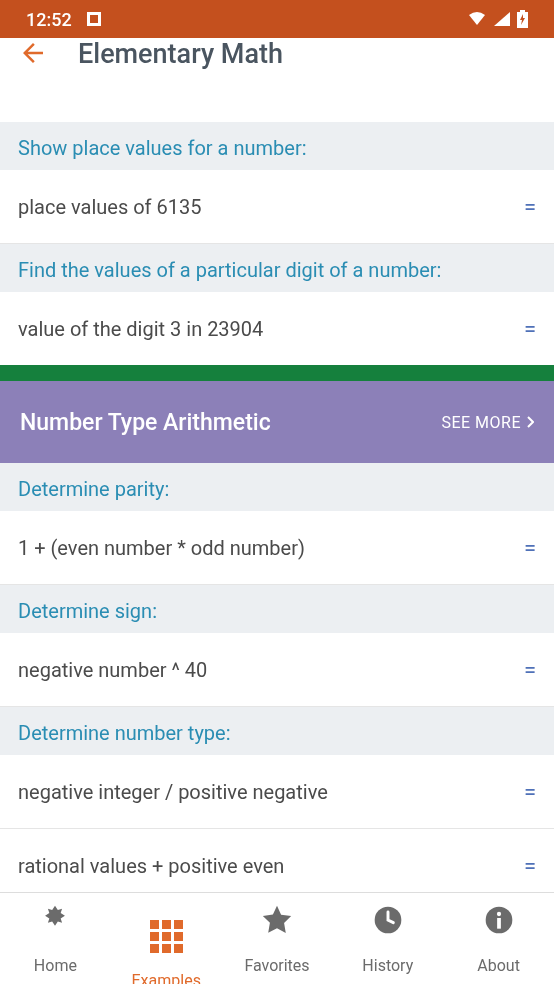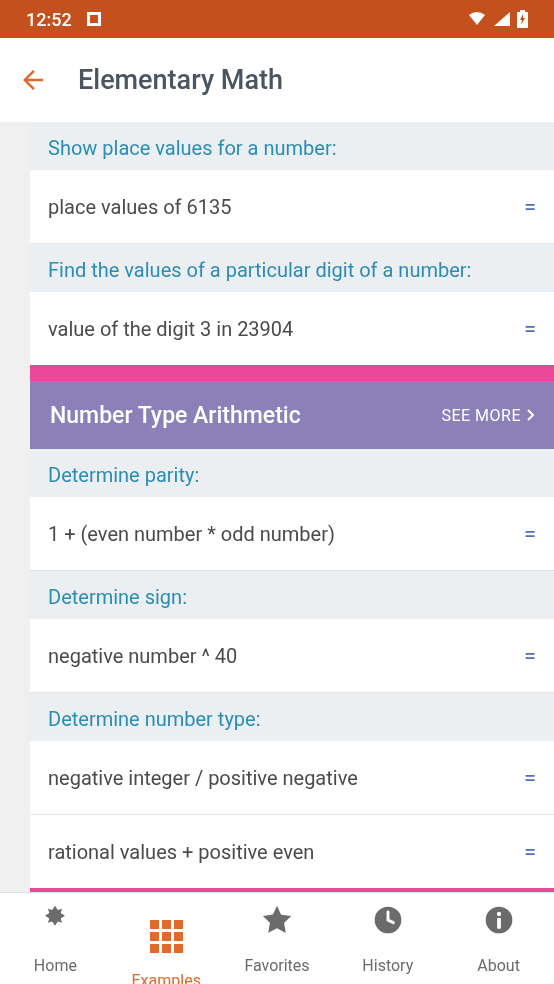--- a/index.html
+++ b/index.html
@@ -6,33 +6,33 @@
   html, body { width: 554px; height: 984px; font-family: -apple-system, Roboto, Arial, sans-serif; background: #fff; overflow: hidden; }
   .screen { width: 554px; height: 984px; display: flex; flex-direction: column; background: #f0f0f0; }
 
   
   .status-bar { height: 38px; background: #C4501E; color: #fff; display: flex; align-items: center; padding: 0 26px; font-size: 18px; font-weight: 500; }
   .status-left { display: flex; align-items: center; gap: 14px; }
   .status-right { margin-left: auto; display: flex; align-items: center; gap: 6px; }
   .status-icon { display: inline-flex; align-items: center; }
 
   
-  .app-bar { height: 84px; background: #fff; display: flex; align-items: center; padding: 0 18px; gap: 30px; }
+  .app-bar { height: 84px; background: #fff; display: flex; padding: 0 18px; gap: 30px; }
   .app-bar .title { color: #4a5560; font-size: 27px; font-weight: 500; }
 
   
-  .content { flex: 1; overflow-y: hidden; background: #ec4899; margin-left: 30px; }
+  .content { flex: 1; overflow-y: hidden; background: #15803d; }
   .group { margin-bottom: 0; }
   .subheader { padding: 14px 18px 10px 18px; color: #2a8db3; font-size: 20px; background: #eceff2; }
   .row { background: #fff; padding: 24px 18px; display: flex; align-items: flex-end; border-bottom: 1px solid #e5e5e5; }
   .row:last-of-type { border-bottom: none; }
   .row-text { color: #4b4b4b; font-size: 20px; flex: 1; }
   .row-eq { color: #4f71b8; font-size: 22px; font-weight: 400; margin-left: 10px; }
 
-  .section-header { background: #8c80b8; color: #fff; height: 68px; display: flex; align-items: center; padding: 0 20px; margin-top: 16px; }
+  .section-header { background: #8c80b8; color: #fff; height: 82px; display: flex; align-items: center; padding: 0 20px; margin-top: 16px; }
   .section-title { font-size: 23px; font-weight: 500; flex: 1; }
   .see-more { font-size: 16px; letter-spacing: 0.5px; display: flex; align-items: center; gap: 6px; }
 
   .section-header.peek { height: 20px; margin-top: 22px; }
 
   
   .bottom-nav { height: 92px; background: #fff; display: flex; border-top: 1px solid #ddd; }
   .nav-item { flex: 1; display: flex; flex-direction: column; align-items: center; justify-content: center; gap: 18px; color: #6b6b6b; }
   .nav-item.active { color: #e06a2b; margin-top: 32px; }
   .nav-label { font-size: 16px; }

